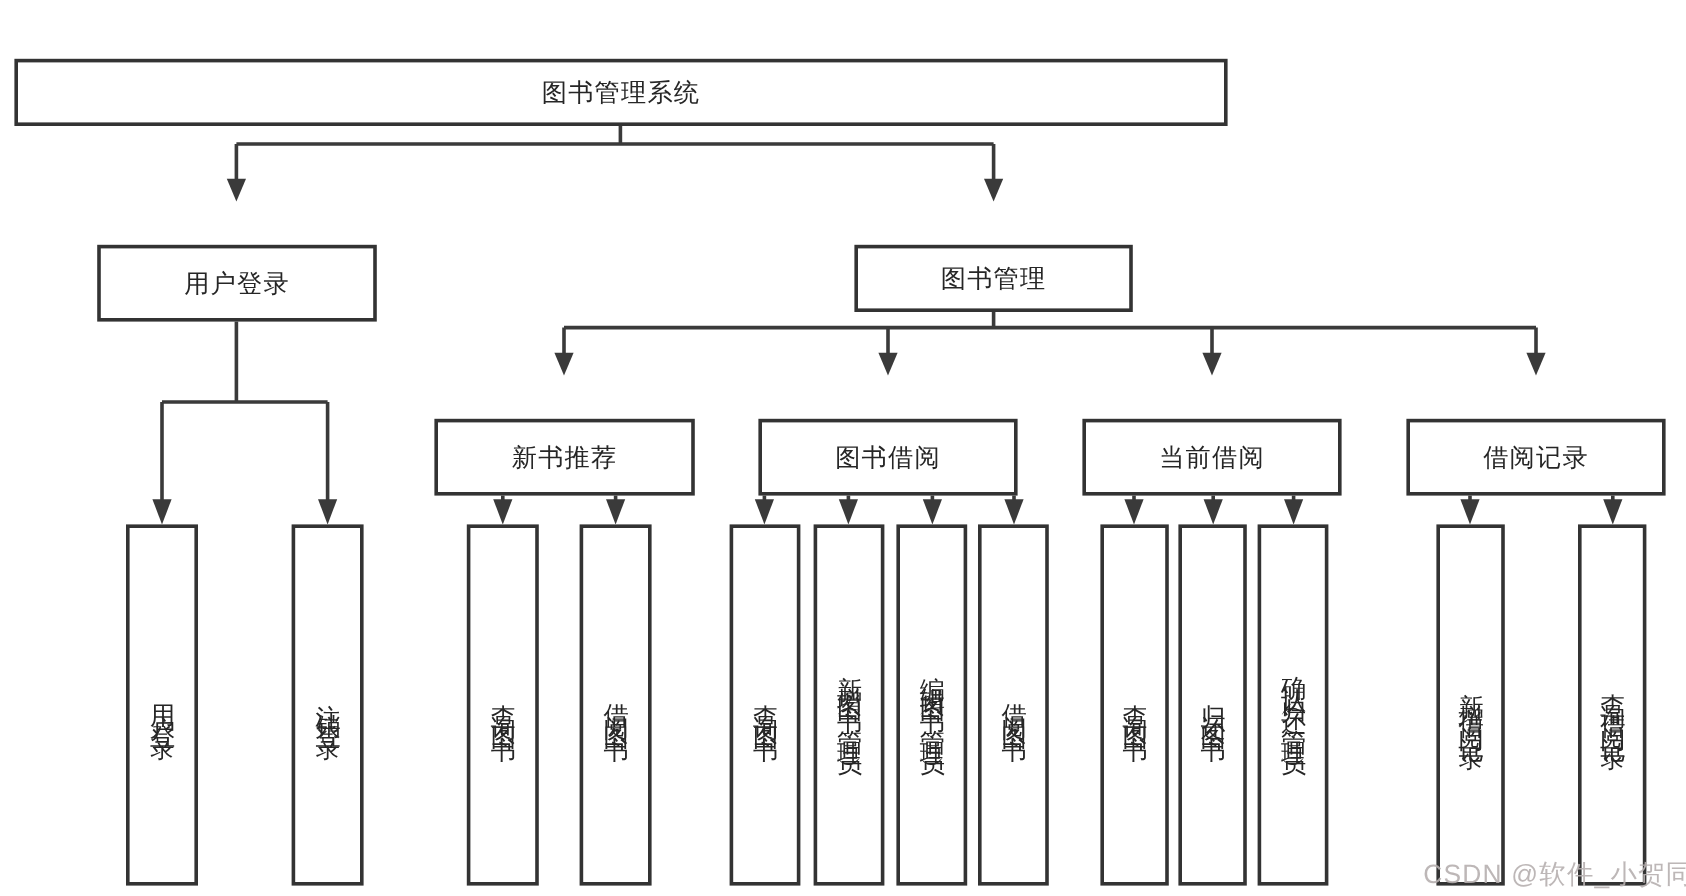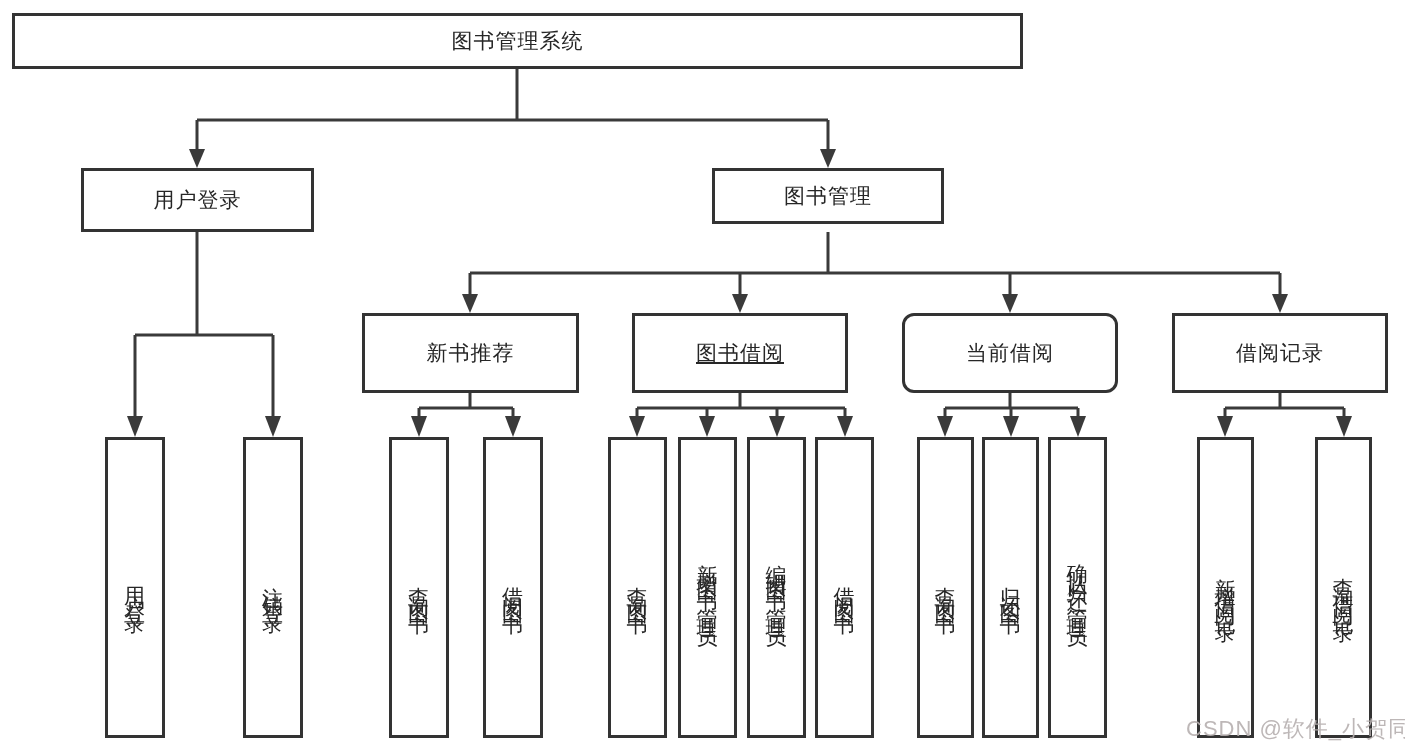--- a/index.html
+++ b/index.html
@@ -21,28 +21,28 @@
     position: absolute;
     box-sizing: border-box;
     border: 3px solid #333333;
     background: #ffffff;
     color: #262626;
     display: flex;
     align-items: center;
     justify-content: center;
     z-index: 2;
   }
-  .hbox { font-size: 21px; letter-spacing: 1px; }
+  .hbox { font-size: 21px; letter-spacing: 1px; margin-top: 36px; }
   .root-box { left: 12px; top: 13px; width: 1011px; height: 56px; }
   .n-user-login { left: 81px;  top: 168px; width: 233px; height: 64px; }
   .n-book-mgmt { left: 712px; top: 168px; width: 232px; height: 56px; }
-  .l3 { top: 313px; height: 80px; }
+  .l3 { top: 313px; height: 64px; }
   .n-new-book      { left: 362px;  width: 217px; }
-  .n-book-borrow   { left: 632px;  width: 216px; text-decoration: underline; }
-  .n-current-borrow{ left: 902px;  width: 216px; border-radius: 12px; }
+  .n-book-borrow   { left: 632px;  width: 216px; }
+  .n-current-borrow{ left: 902px;  width: 216px; }
   .n-borrow-record { left: 1172px; width: 216px; }
   .vbox { top: 437px; height: 301px; font-size: 21px; }
   .vbox .vtext {
     writing-mode: vertical-lr;
     text-orientation: upright;
     letter-spacing: 9px;
     line-height: 1;
     white-space: nowrap;
   }
   .v-ul1 { left: 105px;  width: 60px; }

